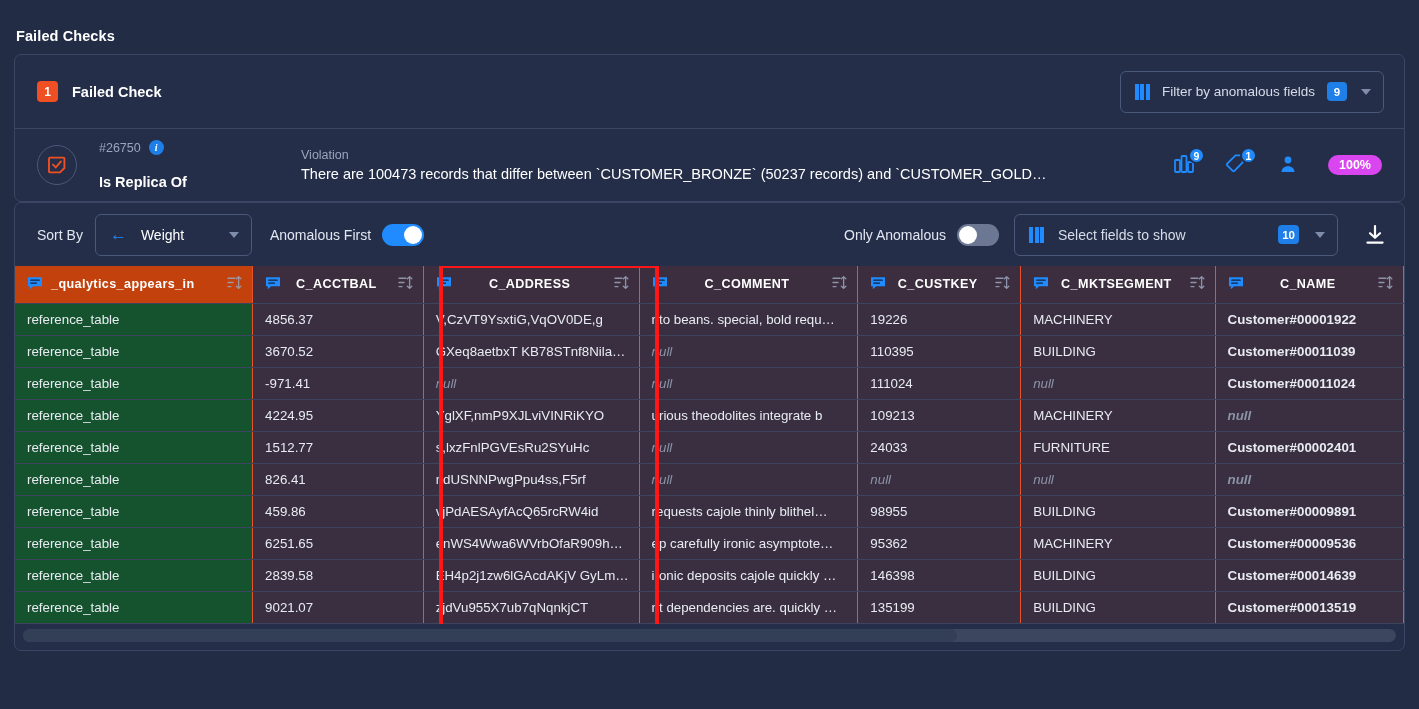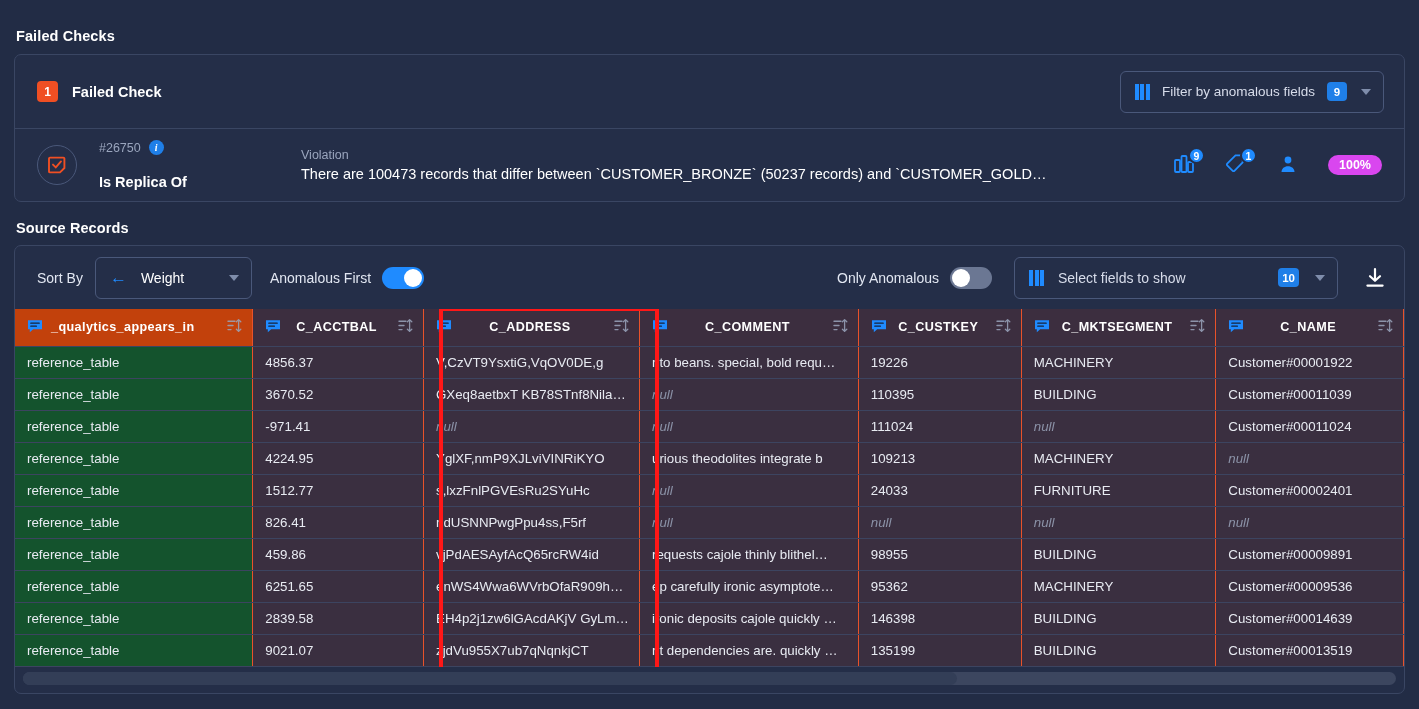--- a/index.html
+++ b/index.html
@@ -205,21 +205,21 @@
   .sort-icon { flex:0 0 auto; margin-left: 6px; opacity:.85; }
 
   
   .col-plain { background: #14532d; }
   .col-anom  { background: #3a2f40; }
   th.col-plain { background: #c2410c; }
   th.col-anom  { background: #3c2e3f; }
 
   
   .sep-l { border-left: 1.5px solid #e8522a; }
-  .sep-r { border-right: 1.5px solid #e8522a; }
+  .sep-r { border-right: 1.5px solid #e8522a; font-weight: bold; }
 
   .cell-null { color: #8c93a8; font-style: italic; }
 
   
   .hl-box {
     position: absolute;
     border: 4px solid #ff1717;
     pointer-events: none;
     z-index: 5;
   }
@@ -310,21 +310,20 @@
             <circle cx="12" cy="8" r="3.4" fill="#1f8bff"></circle>
             <path d="M5.5 20c0-3.6 2.9-5.8 6.5-5.8s6.5 2.2 6.5 5.8z" fill="#1f8bff"></path>
           </svg>
         </span>
 
         <span class="pct-badge">100%</span>
       </div>
     </div>
   </div>
 
-  <div class="section-title second">Source Records</div>
 
   <div class="card">
 
     <div class="sr-toolbar">
       <span class="sortby-label">Sort By</span>
 
       <div class="sort-select">
         <span class="arrow-left">←</span>
         <span class="sort-val">Weight</span>
         <span class="caret"></span>
@@ -335,21 +334,21 @@
           <span class="knob"></span>
         </span>
 
       <div class="spacer"></div>
 
       <span class="toggle-label">Only Anomalous</span>
       <span class="toggle off">
           <span class="knob"></span>
         </span>
 
-      <div class="fields-select" style="margin-left:22px">
+      <div class="fields-select" style="margin-left:15px">
         <span class="cols-icon">
           <i style="height:16px"></i>
             <i style="height:16px"></i>
             <i style="height:16px"></i>
         </span>
         <span class="txt">Select fields to show</span>
         <span class="count-badge">10</span>
         <span class="caret"></span>
       </div>
 

